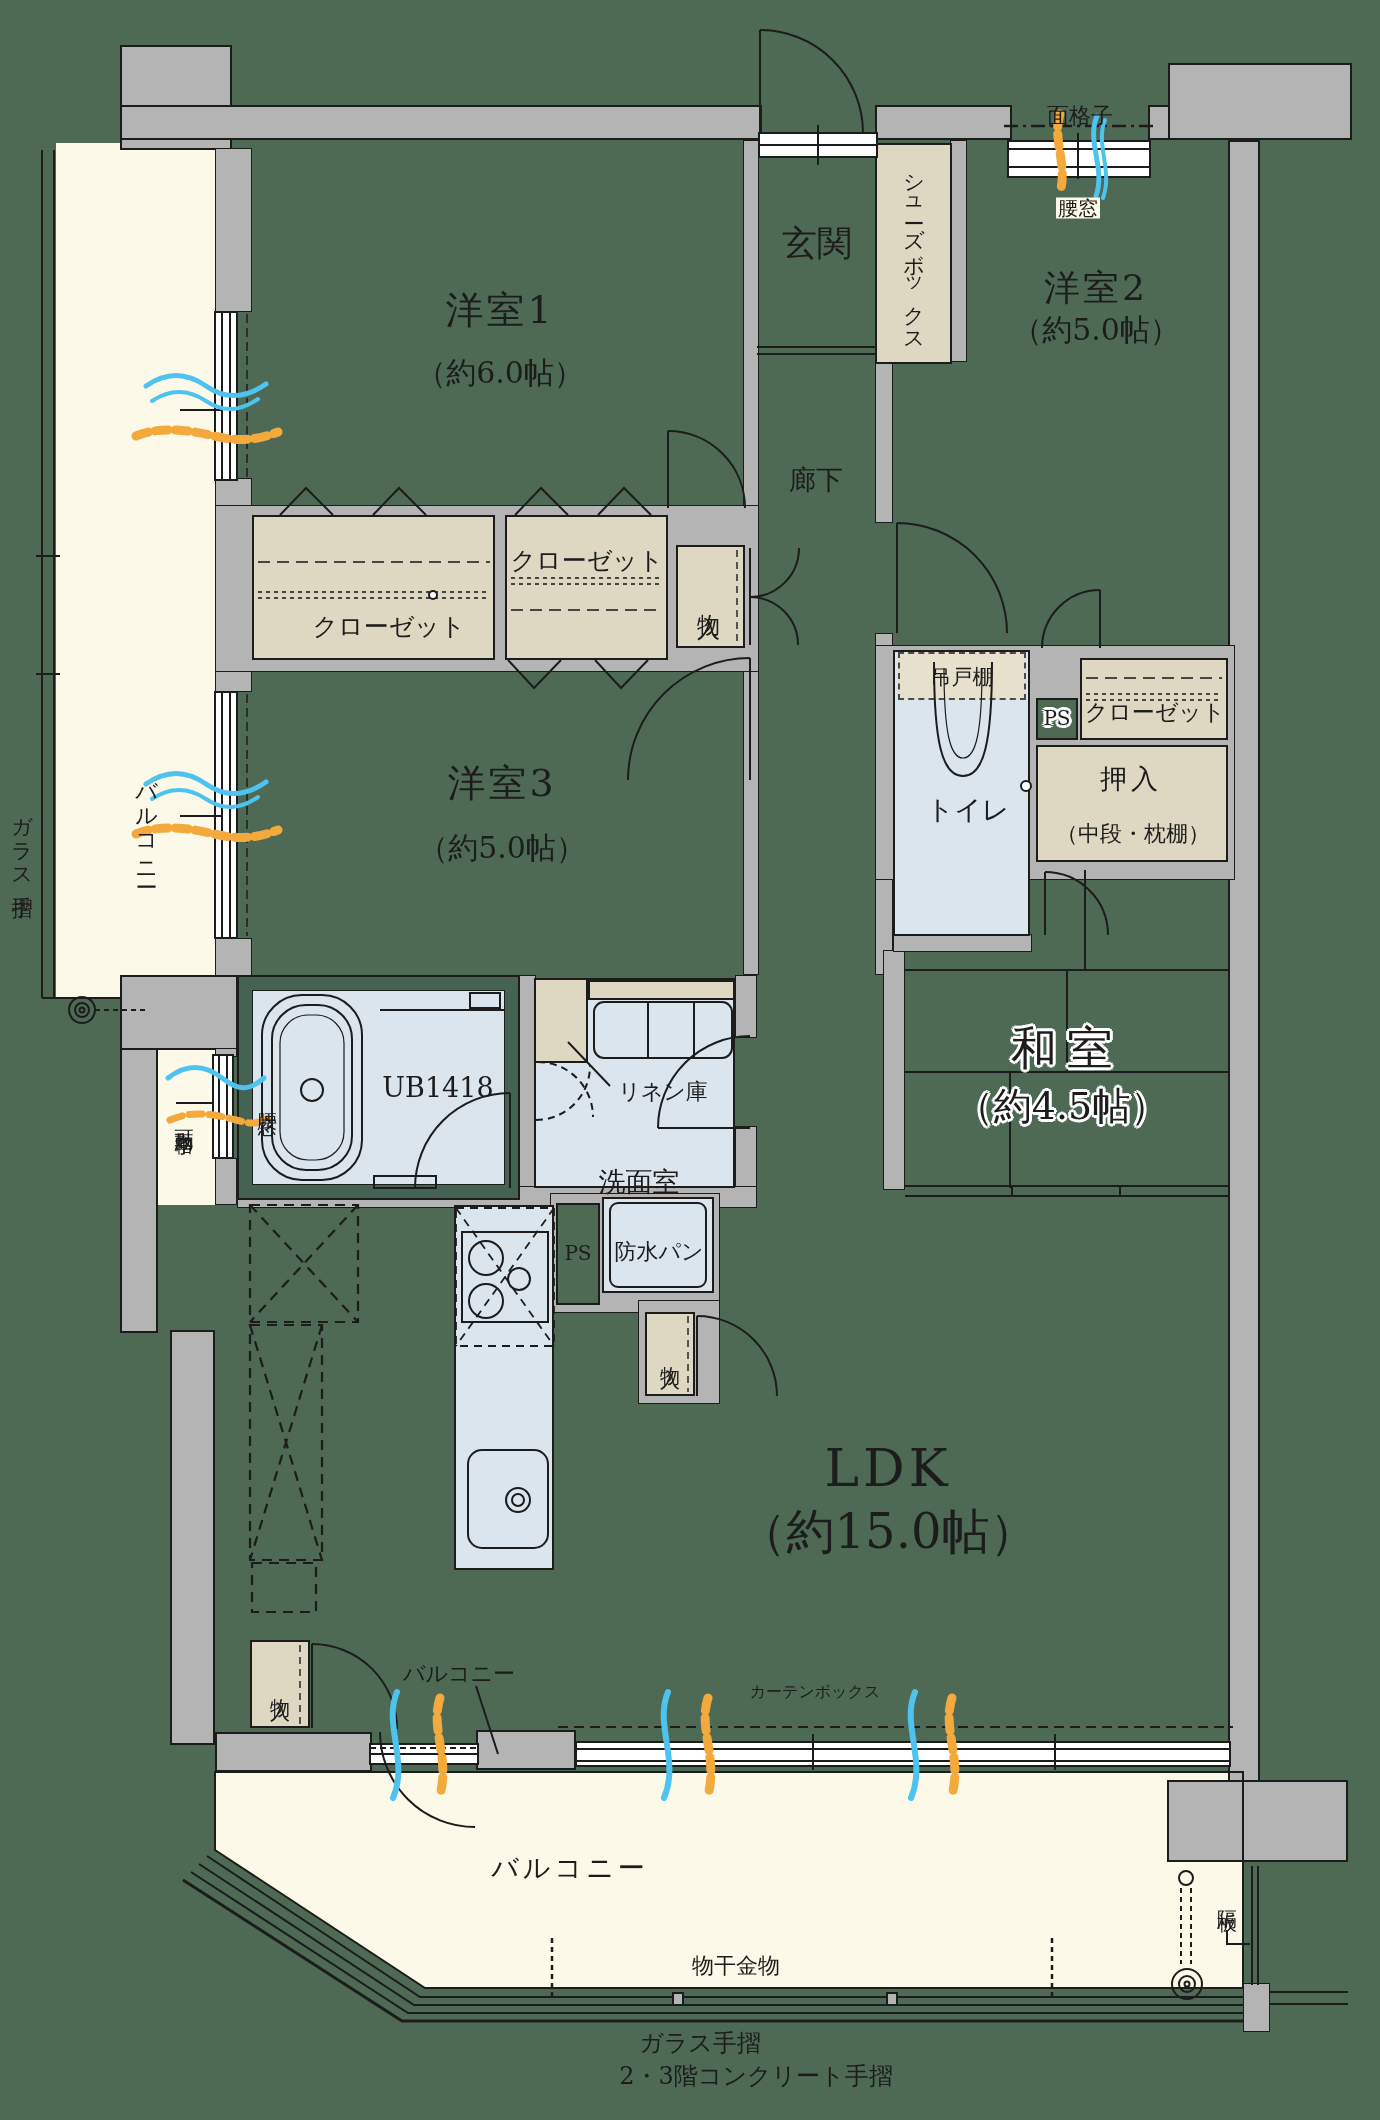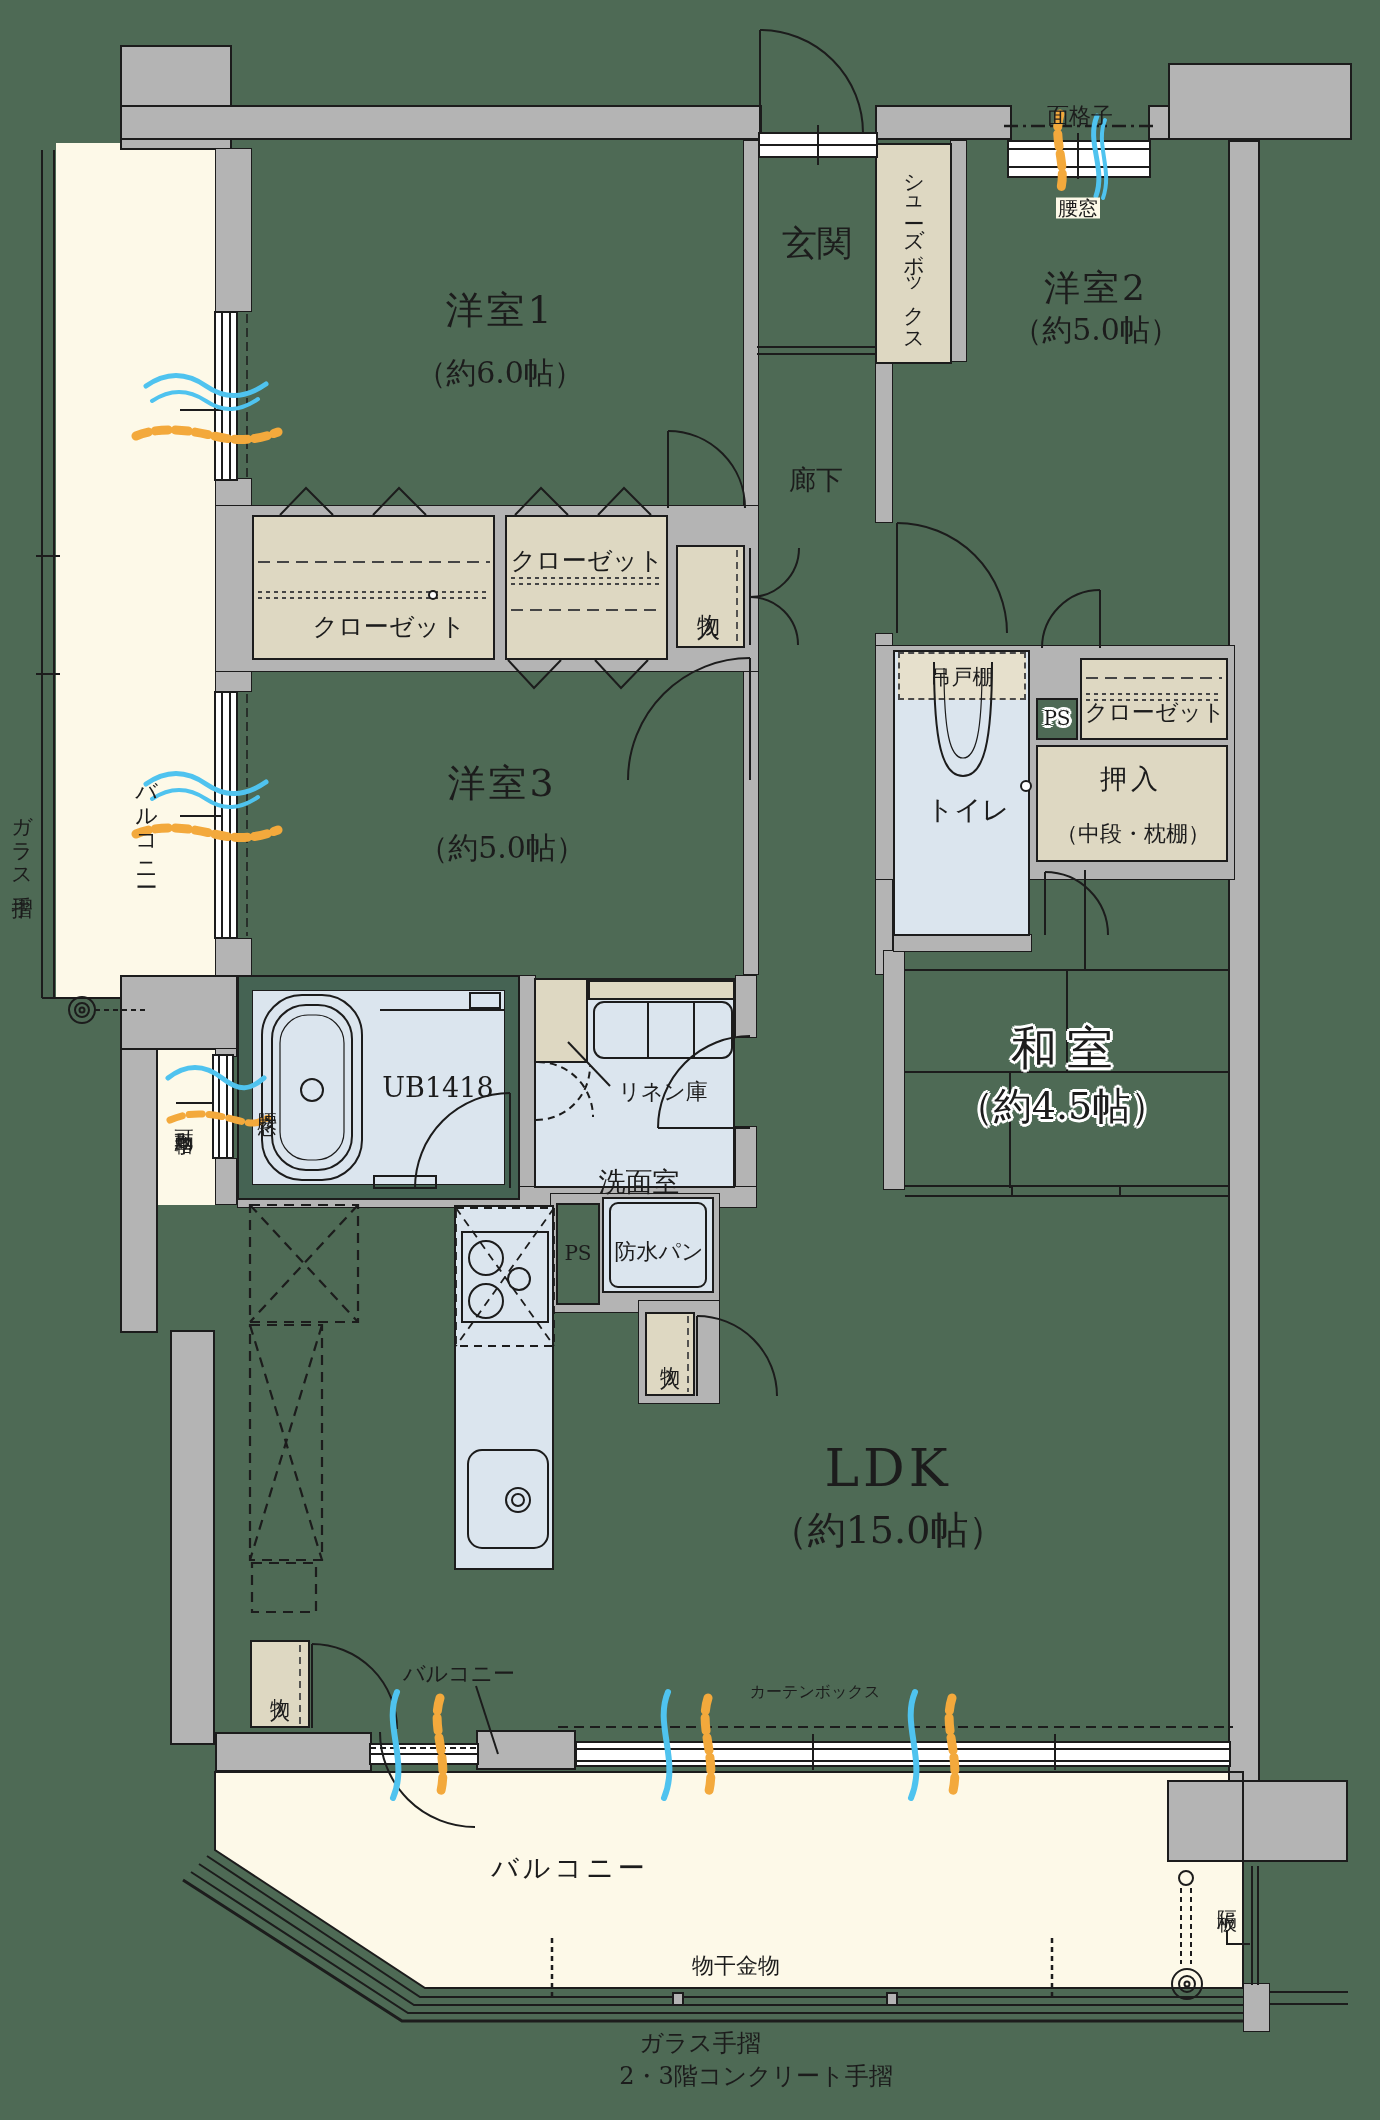--- a/index.html
+++ b/index.html
@@ -335,21 +335,21 @@
 
   <div class="lb" style="left:500px;top:311px;font-size:38px;letter-spacing:3px;">洋室1</div>
   <div class="lb" style="left:500px;top:373px;font-size:30px;">（約6.0帖）</div>
   <div class="lb" style="left:1096px;top:288px;font-size:36px;letter-spacing:3px;">洋室2</div>
   <div class="lb" style="left:1096px;top:330px;font-size:30px;">（約5.0帖）</div>
   <div class="lb" style="left:502px;top:784px;font-size:38px;letter-spacing:3px;">洋室3</div>
   <div class="lb" style="left:502px;top:848px;font-size:30px;">（約5.0帖）</div>
   <div class="lb halo" style="left:1067px;top:1048px;font-size:46px;letter-spacing:10px;">和室</div>
   <div class="lb halo" style="left:1062px;top:1107px;font-size:38px;">（約4.5帖）</div>
   <div class="lb" style="left:888px;top:1468px;font-size:52px;letter-spacing:4px;">LDK</div>
-  <div class="lb" style="left:888px;top:1531px;font-size:38px;">（約15.0帖）</div>
+  <div class="lb" style="left:888px;top:1531px;font-size:48px;">（約15.0帖）</div>
   <div class="lb" style="left:817px;top:243px;font-size:35px;">玄関</div>
   <div class="lb" style="left:816px;top:480px;font-size:27px;">廊下</div>
   <div class="lb" style="left:968px;top:810px;font-size:27px;">トイレ</div>
   <div class="lb" style="left:639px;top:1150px;font-size:27px;margin-top:32px;">洗面室</div>
   <div class="lb" style="left:570px;top:1868px;font-size:27px;letter-spacing:4px;">バルコニー</div>
   <div class="lb v" style="left:147px;top:822px;font-size:22px;">バルコニー</div>
   <div class="lb v" style="left:914px;top:252px;font-size:21px;">シューズボックス</div>
   <div class="lb" style="left:389px;top:627px;font-size:25px;">クローゼット</div>
   <div class="lb" style="left:587px;top:561px;font-size:25px;">クローゼット</div>
   <div class="lb" style="left:1155px;top:712px;font-size:23px;">クローゼット</div>

